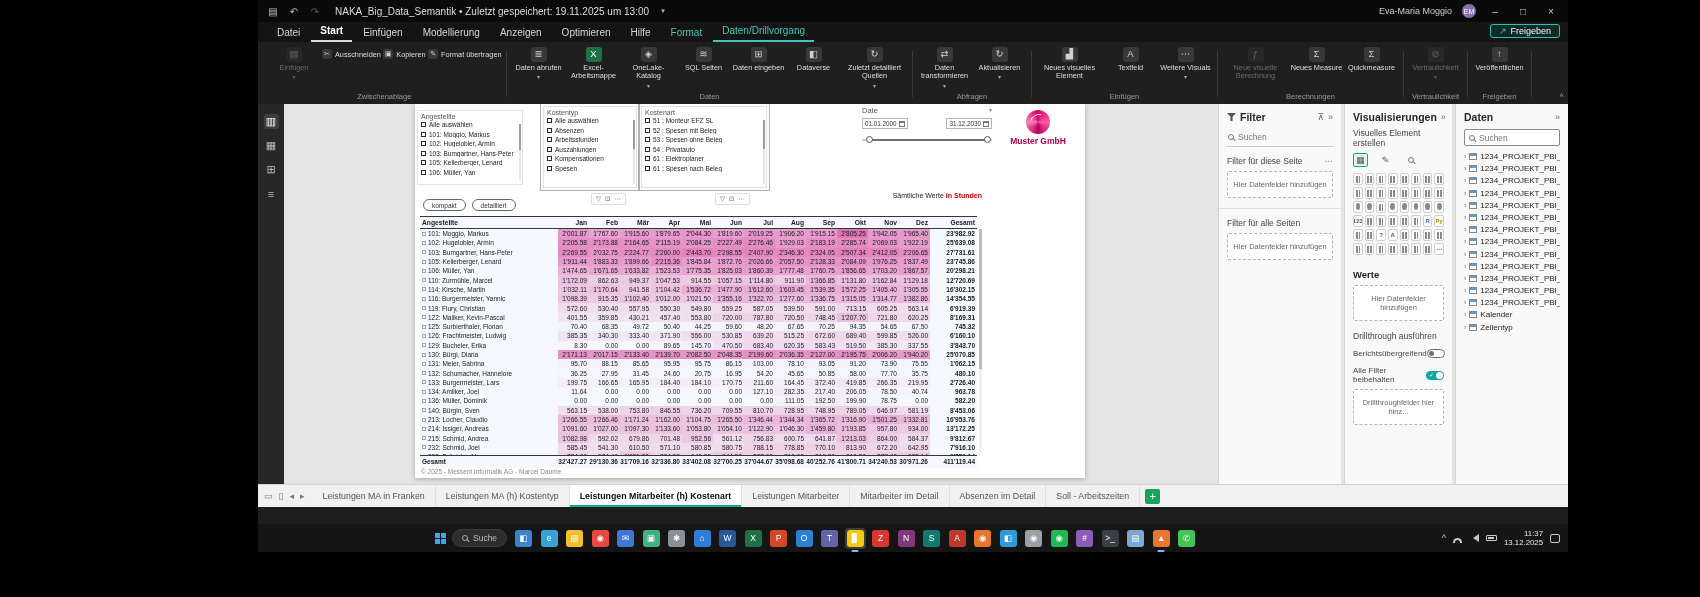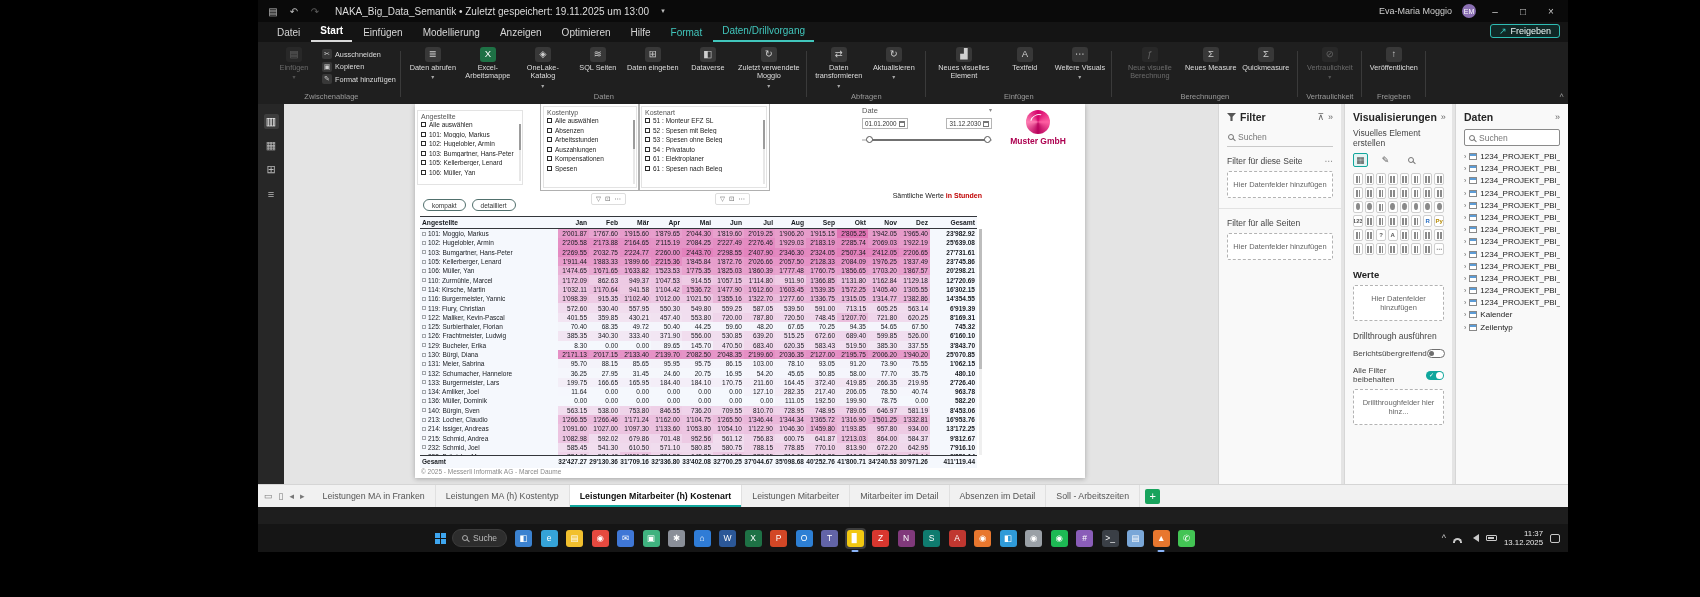--- a/index.html
+++ b/index.html
@@ -29,21 +29,21 @@
   .rgroup::after{content:'';position:absolute;right:0;top:7px;bottom:7px;width:1px;background:#3a3a3a}
   .rrow{display:flex;flex:1;align-items:flex-start;gap:1px}
   .glabel{font-size:7.5px;color:#9a9a9a;text-align:center;padding:1px 0 3px;white-space:nowrap}
   .bigbtn{width:54px;display:flex;flex-direction:column;align-items:center;gap:2px;font-size:7.3px;text-align:center;line-height:1.15;padding-top:3px;color:#dedede}
   .bigbtn.wide{width:66px}
   .bicon{width:16px;height:15px;border-radius:3px;background:#383838;display:flex;align-items:center;justify-content:center;font-size:9.5px;color:#cfcfcf;flex:none}
   .bicon.green{background:#1e7145;color:#fff}
   .bicon.copi{background:conic-gradient(#6ee7f2,#7c83f7,#e66ee0,#f2c94c,#6ee7f2);border-radius:50%;color:transparent}
   .caret{font-size:6px;color:#a9a9a9}
   .dis{opacity:.38}
-  .smallcol{display:flex;flex-direction:column;gap:2.5px;padding-top:5px}
+  .smallcol{display:flex;flex-direction:row;gap:2.5px;padding-top:5px}
   .smallbtn{display:flex;align-items:center;gap:3px;font-size:7.3px;color:#dedede;white-space:nowrap}
   .sicon{width:10px;height:10px;border-radius:2px;background:#383838;display:flex;align-items:center;justify-content:center;font-size:7px;color:#cfcfcf}
   #ribcollapse{position:absolute;right:4px;bottom:4px;color:#9a9a9a;font-size:8px}
 
   
   #main{position:absolute;top:104px;left:0;width:1310px;height:380px;display:flex;background:#e4e4e4}
   #leftrail{width:26px;background:#272727;display:flex;flex-direction:column;align-items:center;gap:9px;padding-top:10px;flex:none}
   .railic{width:15px;height:15px;color:#b8b8b8;font-size:11px;display:flex;align-items:center;justify-content:center;border-radius:2px}
   .railic.sel{background:#3d3d3d;color:#fff}
   #canvas{flex:1;position:relative;overflow:hidden}
@@ -225,21 +225,21 @@
             <div class="smallbtn">
               <span class="sicon">✂</span>
               <span>Ausschneiden</span>
             </div>
             <div class="smallbtn">
               <span class="sicon">▣</span>
               <span>Kopieren</span>
             </div>
             <div class="smallbtn">
               <span class="sicon">✎</span>
-              <span>Format hinzufügen</span>
+              <span>Format übertragen</span>
             </div>
           </div>
         </div>
         <div class="glabel">Zwischenablage</div>
       </div>
       <div class="rgroup">
         <div class="rrow">
           <div class="bigbtn">
             <span class="bicon">≣</span>
             <span>Daten abrufen</span>
@@ -261,21 +261,21 @@
           <div class="bigbtn">
             <span class="bicon">⊞</span>
             <span>Daten eingeben</span>
           </div>
           <div class="bigbtn">
             <span class="bicon">◧</span>
             <span>Dataverse</span>
           </div>
           <div class="bigbtn wide">
             <span class="bicon">↻</span>
-            <span>Zuletzt verwendete Moggio</span>
+            <span>Zuletzt detailliert Quellen</span>
             <span class="caret">▾</span>
           </div>
         </div>
         <div class="glabel">Daten</div>
       </div>
       <div class="rgroup">
         <div class="rrow">
           <div class="bigbtn">
             <span class="bicon">⇄</span>
             <span>Daten transformieren</span>

